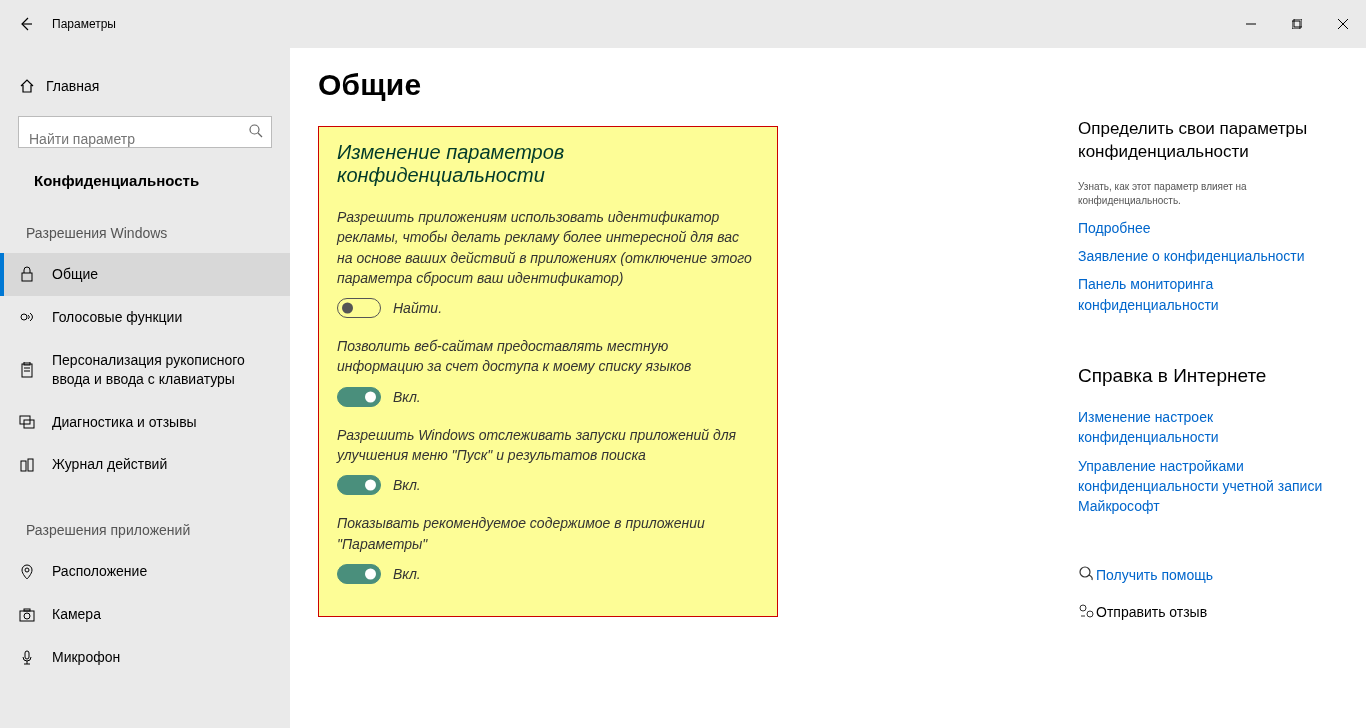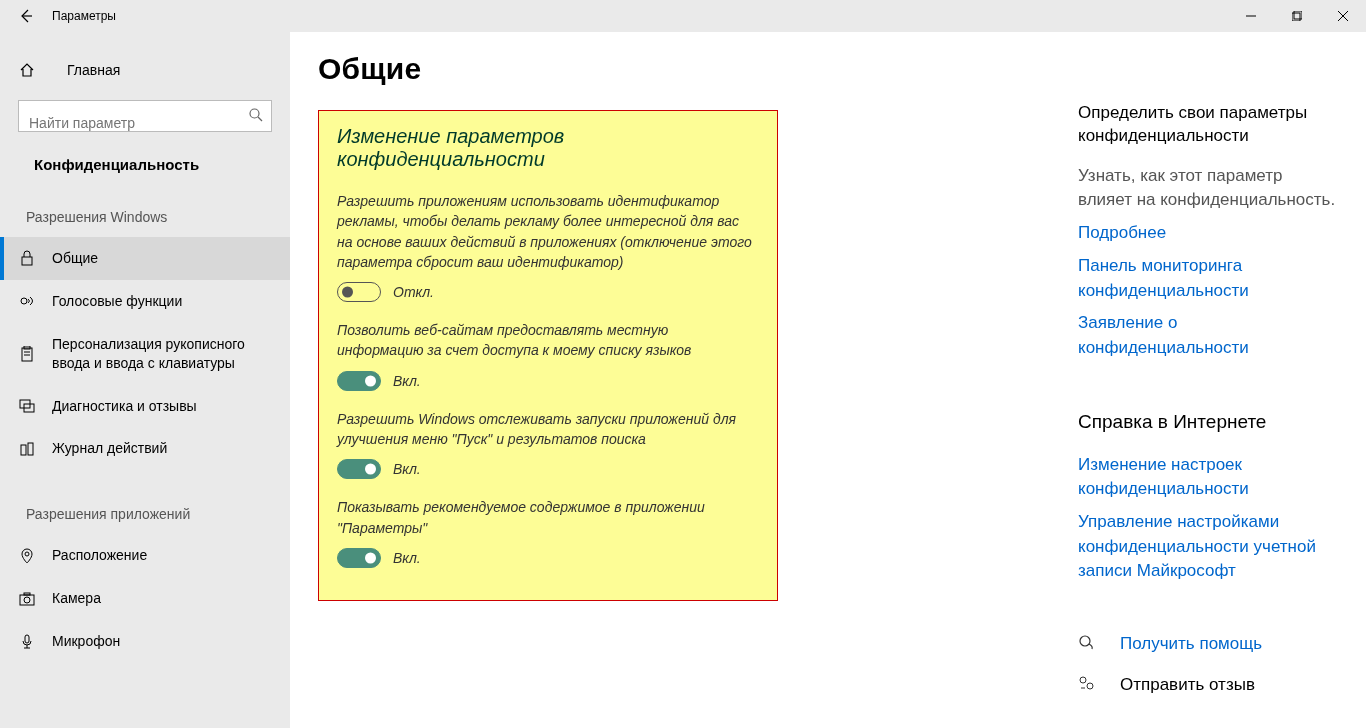--- a/index.html
+++ b/index.html
@@ -6,21 +6,21 @@
   body {
     font-family: "Segoe UI", -apple-system, sans-serif;
     background: #fff;
     width: 1366px; height: 728px;
     overflow: hidden;
     color: #000;
     font-size: 14px;
   }
   
   .titlebar {
-    height: 32px;
+    height: 48px;
     display: flex;
     align-items: center;
     background: #eaeaea;
   }
   .titlebar .back-btn {
     width: 52px; height: 32px;
     display: flex; align-items: center; justify-content: center;
     cursor: pointer;
   }
   .titlebar .title { font-size: 12px; color: #000; }
@@ -40,21 +40,21 @@
   .sidebar {
     width: 320px;
     background: #eaeaea;
     padding-top: 20px;
   }
   .home-link {
     display: flex; align-items: center;
     padding: 10px 18px;
     font-size: 14px;
     cursor: pointer;
-    gap: 31px;
+    gap: 10px;
   }
   .search-box {
     margin: 12px 18px 18px 18px;
     position: relative;
   }
   .search-box input {
     width: 100%;
     border: 1px solid #bbb;
     background: #fff;
     height: 32px;
@@ -153,40 +153,40 @@
     padding-top: 50px;
   }
   .side-section-title {
     font-size: 17px;
     font-weight: 400;
     color: #000;
     margin-bottom: 4px;
     line-height: 1.35;
   }
   .side-text {
-    font-size: 17px;
+    font-size: 10px;
     color: #555;
     margin: 16px 0 10px 0;
     line-height: 1.4;
   }
   .link {
     color: #0066cc;
-    font-size: 17px;
+    font-size: 14px;
     display: block;
     line-height: 1.45;
     margin-bottom: 8px;
     cursor: pointer;
   }
   .help-section-title {
     font-size: 19px;
     margin-top: 50px;
     margin-bottom: 20px;
   }
   .icon-link-row {
-    display: flex; align-items: center; gap: 24px;
+    display: flex; align-items: center; gap: 0;
     margin-bottom: 16px;
     cursor: pointer;
   }
   .icon-link-row .link { margin-bottom:0; }
 </style>
 </head>
 <body>
 
 <div class="titlebar">
   <div class="back-btn">
@@ -326,21 +326,21 @@
 
       <div class="highlight-box">
         <div class="section-subhead">Изменение параметров конфиденциальности</div>
 
         <div class="setting">
           <div class="setting-desc">Разрешить приложениям использовать идентификатор рекламы, чтобы делать рекламу более интересной для вас на основе ваших действий в приложениях (отключение этого параметра сбросит ваш идентификатор)</div>
           <div class="toggle-row">
             <div class="toggle off">
                 <div class="knob"></div>
               </div>
-            <span class="toggle-label">Откл.</span>
+            <span class="toggle-label">Найти.</span>
           </div>
         </div>
 
         <div class="setting">
           <div class="setting-desc">Позволить веб-сайтам предоставлять местную информацию за счет доступа к моему списку языков</div>
           <div class="toggle-row">
             <div class="toggle on">
                 <div class="knob"></div>
               </div>
             <span class="toggle-label">Вкл.</span>
@@ -366,22 +366,22 @@
             <span class="toggle-label">Вкл.</span>
           </div>
         </div>
       </div>
     </div>
 
     <div class="content-right">
       <div class="side-section-title">Определить свои параметры конфиденциальности</div>
       <div class="side-text">Узнать, как этот параметр влияет на конфиденциальность.</div>
       <a class="link">Подробнее</a>
+      <a class="link">Заявление о конфиденциальности</a>
       <a class="link">Панель мониторинга конфиденциальности</a>
-      <a class="link">Заявление о конфиденциальности</a>
 
       <div class="help-section-title">Справка в Интернете</div>
       <a class="link">Изменение настроек конфиденциальности</a>
       <a class="link">Управление настройками конфиденциальности учетной записи Майкрософт</a>
 
       <div style="height:40px"></div>
       <div class="icon-link-row">
         <span>
           <svg width="18" height="18" viewBox="0 0 18 18">
               <circle cx="7" cy="7" r="5" stroke="#333" fill="none" stroke-width="1.2"></circle>

